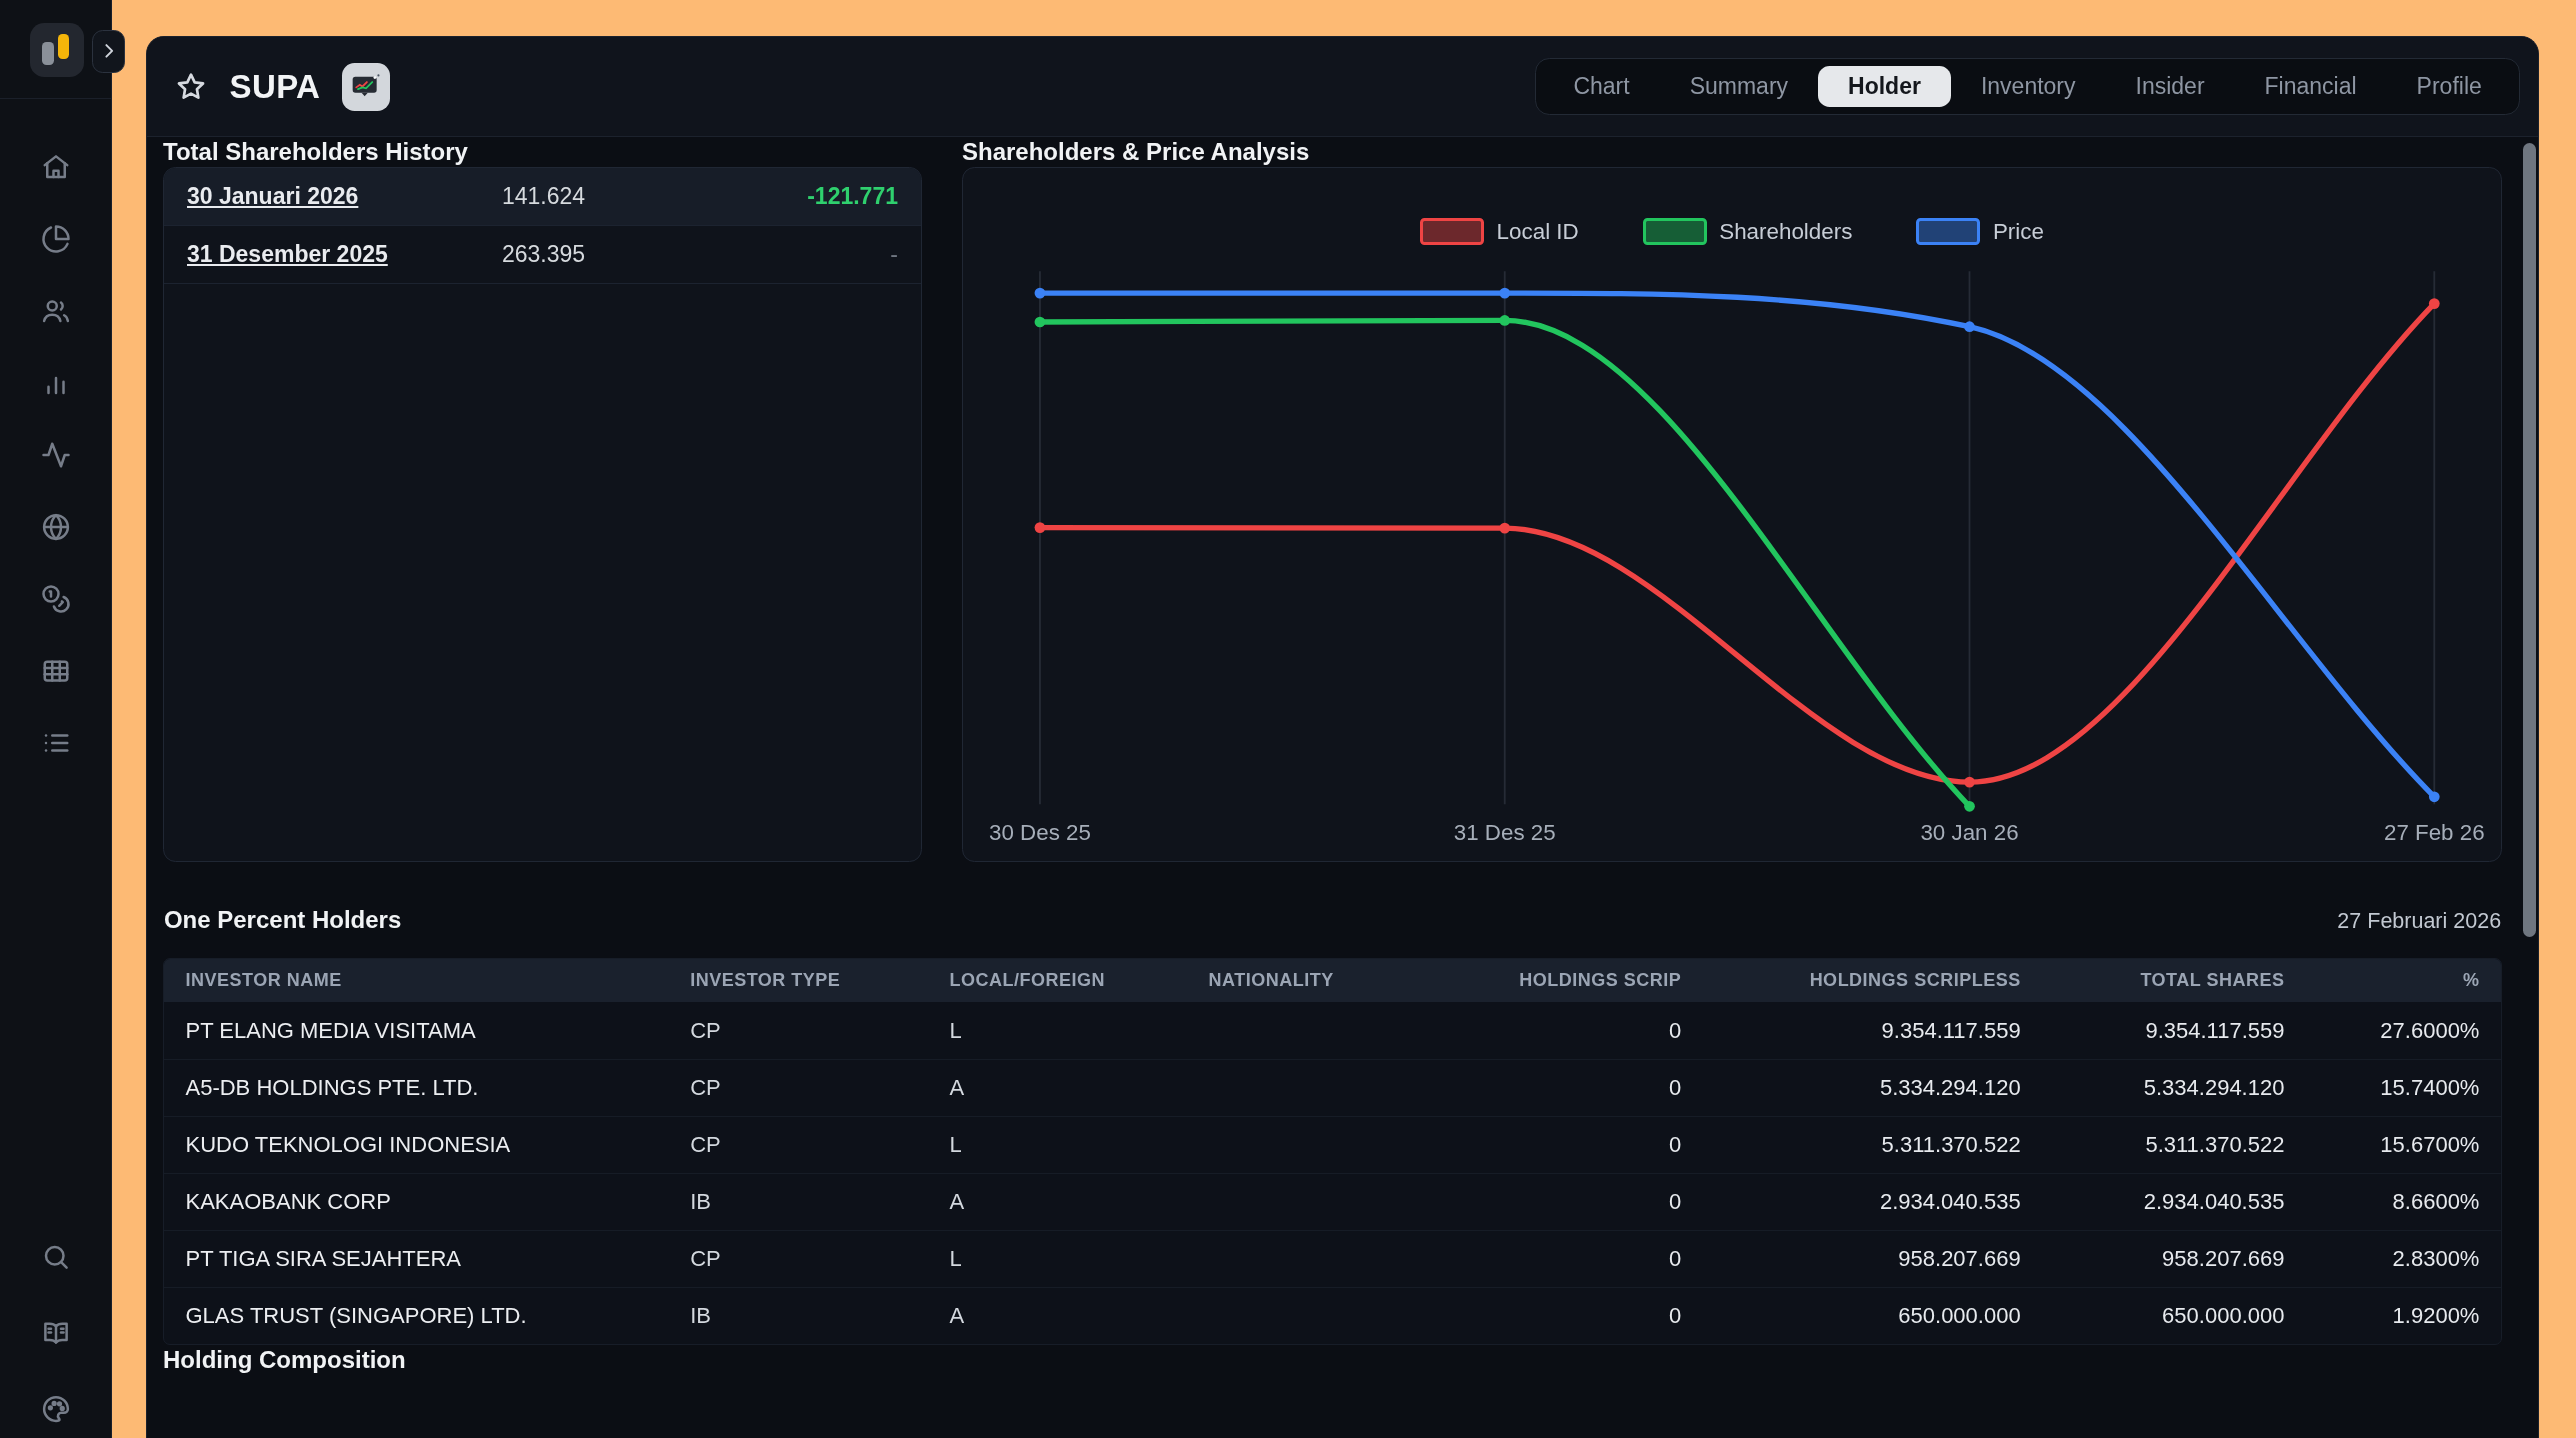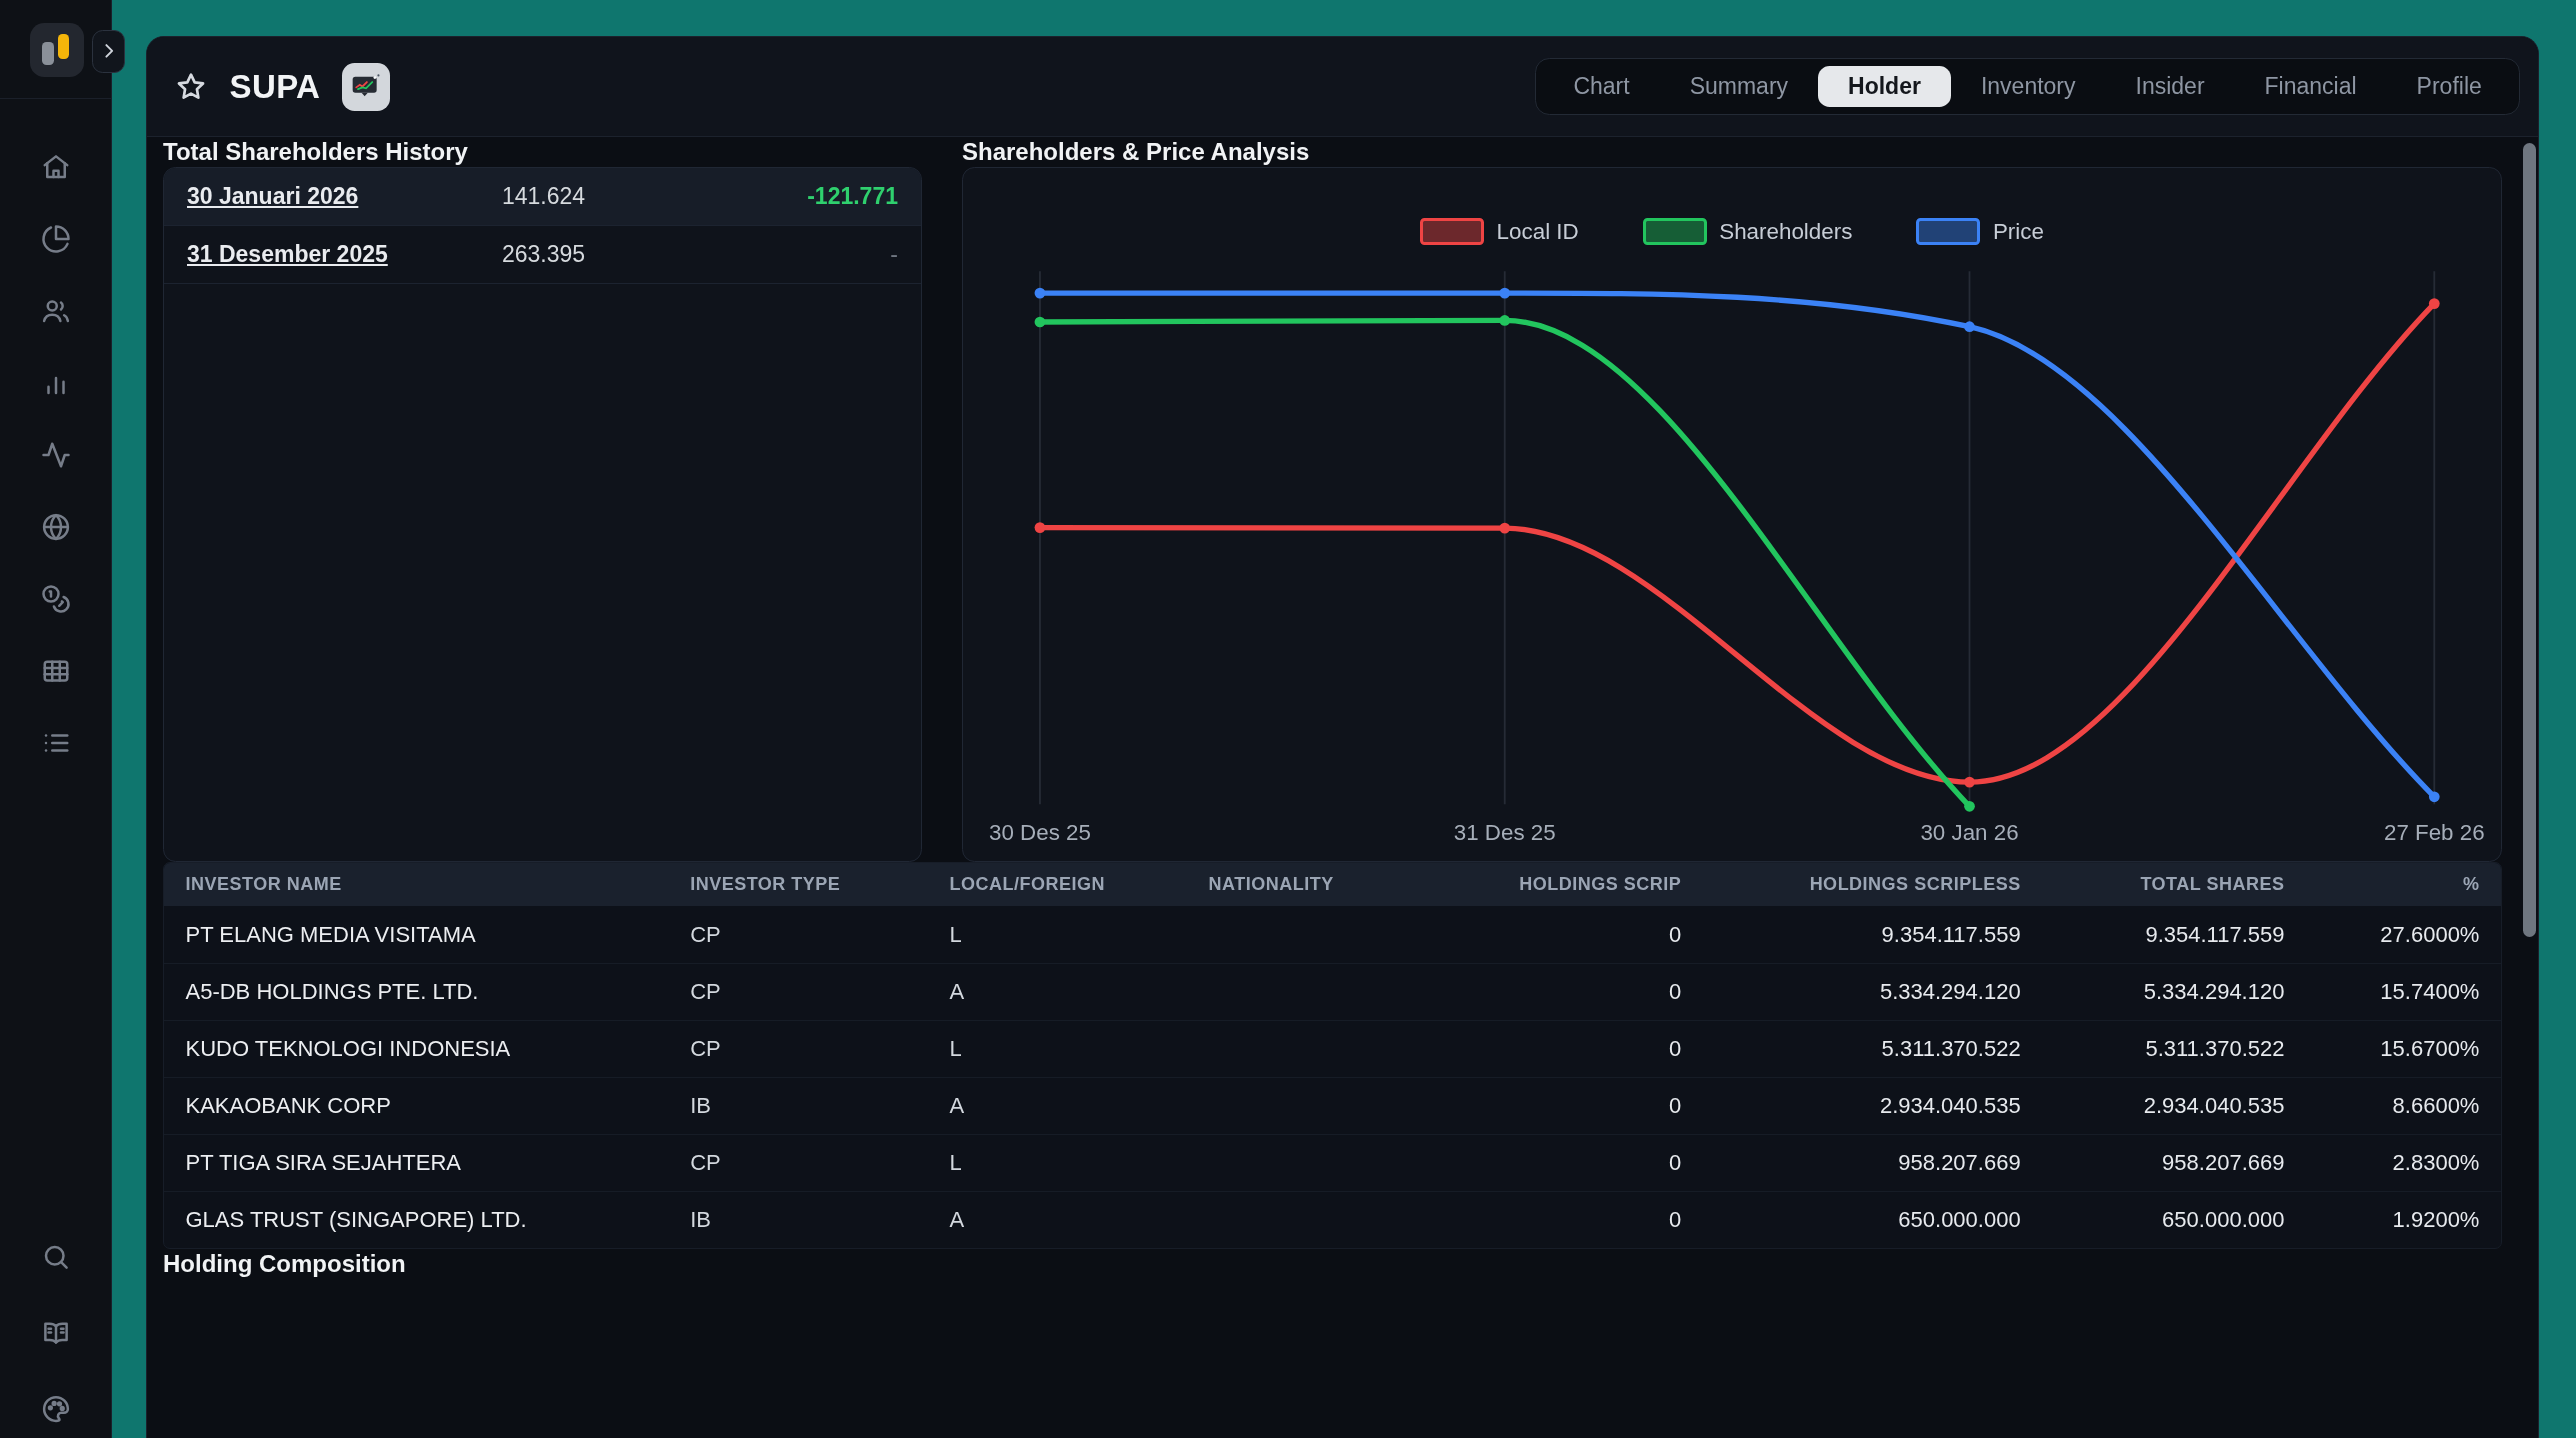--- a/index.html
+++ b/index.html
@@ -1,17 +1,17 @@
 <!DOCTYPE html>
 <html style="font-size:14.3px"><head>
 <meta charset="utf-8">
 <style>
   html,body{margin:0;padding:0;background:#07090d;}
   *{box-sizing:border-box;font-family:"Liberation Sans","DejaVu Sans",sans-serif;}
-  .page{position:relative;width:2576px;height:1438px;background:#0f766e;overflow:hidden;}
+  .page{position:relative;width:2576px;height:1438px;background:#fdba74;overflow:hidden;}
 
   
   .sidebar{position:absolute;left:0;top:0;width:112px;height:1438px;background:#0e1116;border-right:0.9px solid #1b202b;}
   .logo{position:absolute;left:29.5px;top:23px;width:54px;height:54px;background:#23272f;border-radius:14.3px;}
   .logo-bar{position:absolute;border-radius:4.5px;}
   .logo-bar.gray{left:12.5px;top:19px;width:11.6px;height:23px;background:#8a9099;}
   .logo-bar.amber{left:28px;top:10.7px;width:11.6px;height:25px;background:#f5b50a;}
   .expand-btn{position:absolute;left:92px;top:29.5px;width:33px;height:43px;border-radius:10.7px;background:#11151c;border:1.3px solid #2b323e;color:#cfd4db;display:flex;align-items:center;justify-content:center;padding:0;cursor:pointer;z-index:5;}
   .sidebar-divider{position:absolute;left:0;top:98px;width:112px;height:0.9px;background:#1b202a;}
   .side-nav{position:absolute;left:0;top:131px;width:111px;display:flex;flex-direction:column;}
@@ -296,20 +296,24 @@
                 <path d="M86.05000000000001,40.348C259.2973333333333,40.348 432.54466666666656,40.348 605.7919999999999,40.348C779.0393333333333,40.348 952.2866666666667,40.348 1125.534,77.98C1298.7813333333334,115.61199999999998 1472.0286666666666,428.42800000000005 1645.2759999999998,603.652" fill="none" stroke="#3b82f6" stroke-width="6" stroke-linecap="round"></path>
                 <circle cx="86.05000000000001" cy="40.348" r="6" fill="#3b82f6"></circle>
                 <circle cx="605.7919999999999" cy="40.348" r="6" fill="#3b82f6"></circle>
                 <circle cx="1125.534" cy="77.98" r="6" fill="#3b82f6"></circle>
                 <circle cx="1645.2759999999998" cy="603.652" r="6" fill="#3b82f6"></circle>
               </svg>
           </div>
         </section>
       </div>
 
+      <div class="holders-head">
+        <h2 class="section">One Percent Holders</h2>
+        <span class="as-of">27 Februari 2026</span>
+      </div>
       <div class="table">
         <div class="t-head" id="t-head">
             <span class="">INVESTOR NAME</span>
             <span class="">INVESTOR TYPE</span>
             <span class="">LOCAL/FOREIGN</span>
             <span class="">NATIONALITY</span>
             <span class="tr">HOLDINGS SCRIP</span>
             <span class="tr">HOLDINGS SCRIPLESS</span>
             <span class="tr">TOTAL SHARES</span>
             <span class="tr">%</span>

